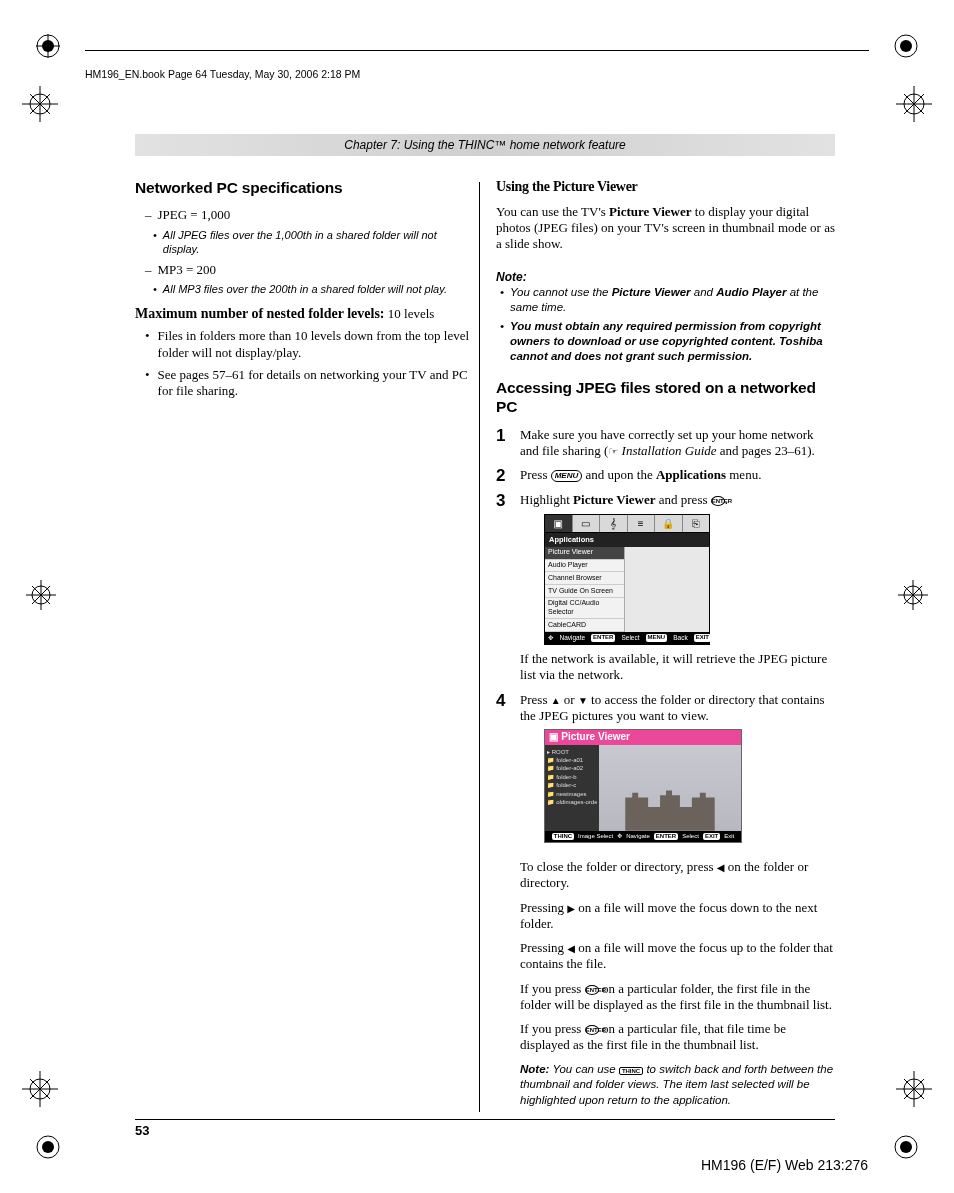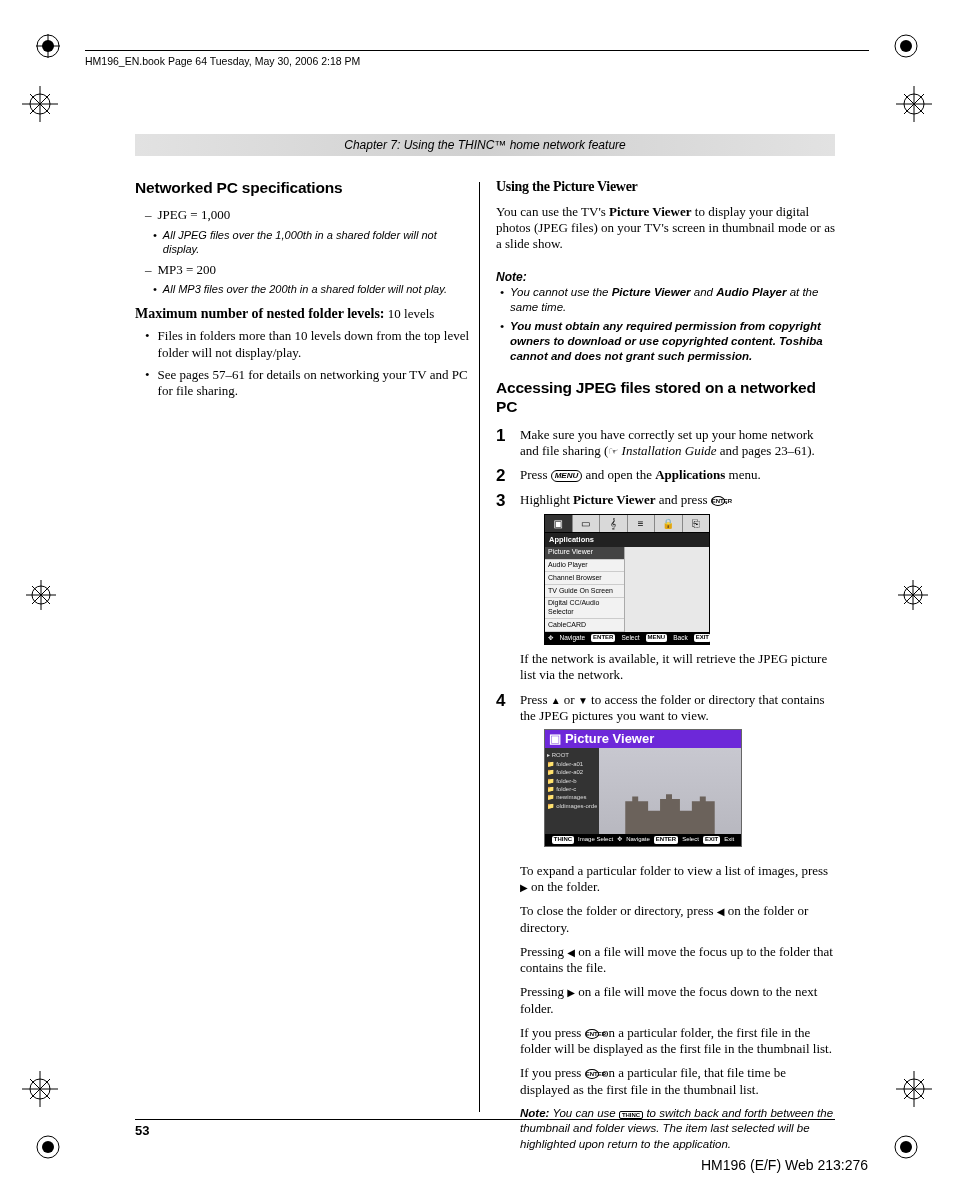--- a/index.html
+++ b/index.html
@@ -17,21 +17,21 @@
     left: 0; top: 0; width: 954px; height: 1193px;
   }
   .regmark { position: absolute; }
   .regmark svg { display: block; }
   .header-line {
     position: absolute;
     left: 85px; top: 50px; right: 85px;
     border-top: 1px solid #000;
     font-size: 10.5px;
     font-family: Arial, Helvetica, sans-serif;
-    padding-top: 4px;
+    padding-top: 17px;
   }
   .chapter-bar {
     position: absolute;
     left: 135px; top: 134px;
     width: 700px;
     height: 22px;
     background: linear-gradient(to right, #e2e2e2 0%, #d0d0d0 50%, #e2e2e2 100%);
     text-align: center;
     line-height: 22px;
     font-family: Arial, Helvetica, sans-serif;
@@ -101,21 +101,21 @@
   .menu-row-wrap { display:flex; }
   .menu-blank { flex:1; background:#e8e8e8; }
   .menu-item { font-size:7px; padding:1.5px 3px; border-bottom:1px solid #ccc; }
   .menu-item.sel { background:#444; color:#fff; }
   .menu-footer { background:#000; color:#fff; font-size:6.5px; padding:2px 3px; display:flex; gap:6px; align-items:center;}
   .badge { background:#fff; color:#000; border-radius:2px; padding:0 2px; font-weight:bold; font-size:6px;}
   .pv-shot {
     width: 198px; margin: 5px 0 8px 24px; border:1px solid #666;
     background:#555; font-family: Arial, sans-serif;
   }
-  .pv-title { background:#6d28d9; color:#fff; font-size:13px; padding:1px 4px; font-weight:bold;}
+  .pv-title { background:#ec4899; color:#fff; font-size:10px; padding:1px 4px; font-weight:bold;}
   .pv-body { display:flex; height:86px; }
   .pv-tree { width:54px; background:#333; font-size:6px; color:#ddd; padding:3px 2px; line-height:1.4;}
   .pv-tree div { white-space:nowrap; overflow:hidden; }
   .pv-img { flex:1; background: linear-gradient(#c8c8d0,#b8b8c0); position:relative; display:flex; align-items:flex-end; justify-content:center;}
   .castle { width:70%; height:55%; background:#6b625b; clip-path: polygon(5% 100%, 5% 30%, 12% 30%, 12% 20%, 18% 20%, 18% 30%, 28% 30%, 28% 50%, 40% 50%, 40% 25%, 46% 25%, 46% 15%, 52% 15%, 52% 25%, 60% 25%, 60% 50%, 72% 50%, 72% 30%, 80% 30%, 80% 20%, 86% 20%, 86% 30%, 95% 30%, 95% 100%);}
   .pv-footer { background:#000; color:#fff; font-size:6px; padding:2px 3px; display:flex; gap:4px; align-items:center; justify-content:center;}
   .sub-para { margin-left: 24px; margin-bottom:8px; }
   .note-block { margin-left:24px; font-family: Arial, sans-serif; font-style:italic; font-size:11.5px; line-height:1.35;}
   .page-num {
     position:absolute; left:135px; bottom:55px;
@@ -266,21 +266,21 @@
       </div>
 
       <div class="sans-h3" style="margin-top:14px;">Accessing JPEG files stored on a networked PC</div>
 
       <div class="step">
         <div class="num">1</div>
         <div class="body"><span>Make sure you have correctly set up your home network and file sharing (</span><span class="hand">☞</span> <i>Installation Guide</i><span> and pages 23–61).</span></div>
       </div>
       <div class="step">
         <div class="num">2</div>
-        <div class="body"><span>Press </span><span class="btn-oval">MENU</span><span> and open the </span><b>Applications</b><span> menu.</span></div>
+        <div class="body"><span>Press </span><span class="btn-oval">MENU</span><span> and upon the </span><b>Applications</b><span> menu.</span></div>
       </div>
       <div class="step">
         <div class="num">3</div>
         <div class="body">
           <span>Highlight </span><b>Picture Viewer</b><span> and press </span><span class="btn-round">ENTER</span><span>.</span>
 
           <div class="menu-shot">
             <div class="menu-tabs">
               <div class="sel">▣</div>
               <div>▭</div>
@@ -344,24 +344,23 @@
                 <span>Navigate</span>
               <span class="badge">ENTER</span>
                 <span>Select</span>
               <span class="badge">EXIT</span>
                 <span>Exit</span>
             </div>
           </div>
         </div>
       </div>
 
-      <div class="sub-para"><span>To expand a particular folder to view a list of images, press </span><span class="tri">▶</span><span> on the folder.</span></div>
       <div class="sub-para"><span>To close the folder or directory, press </span><span class="tri">◀</span><span> on the folder or directory.</span></div>
+      <div class="sub-para"><span>Pressing </span><span class="tri">▶</span><span> on a file will move the focus down to the next folder.</span></div>
       <div class="sub-para"><span>Pressing </span><span class="tri">◀</span><span> on a file will move the focus up to the folder that contains the file.</span></div>
-      <div class="sub-para"><span>Pressing </span><span class="tri">▶</span><span> on a file will move the focus down to the next folder.</span></div>
       <div class="sub-para"><span>If you press </span><span class="btn-round">ENTER</span><span> on a particular folder, the first file in the folder will be displayed as the first file in the thumbnail list.</span></div>
       <div class="sub-para"><span>If you press </span><span class="btn-round">ENTER</span><span> on a particular file, that file time be displayed as the first file in the thumbnail list.</span></div>
       <div class="note-block">
         <b>Note:</b><span> You can use </span><span class="badge" style="font-style:normal; border:1px solid #000;">THINC</span><span> to switch back and forth between the thumbnail and folder views. The item last selected will be highlighted upon return to the application.</span>
       </div>
     </div>
   </div>
 
   <div class="page-num-line"></div>
   <div class="page-num">53</div>

